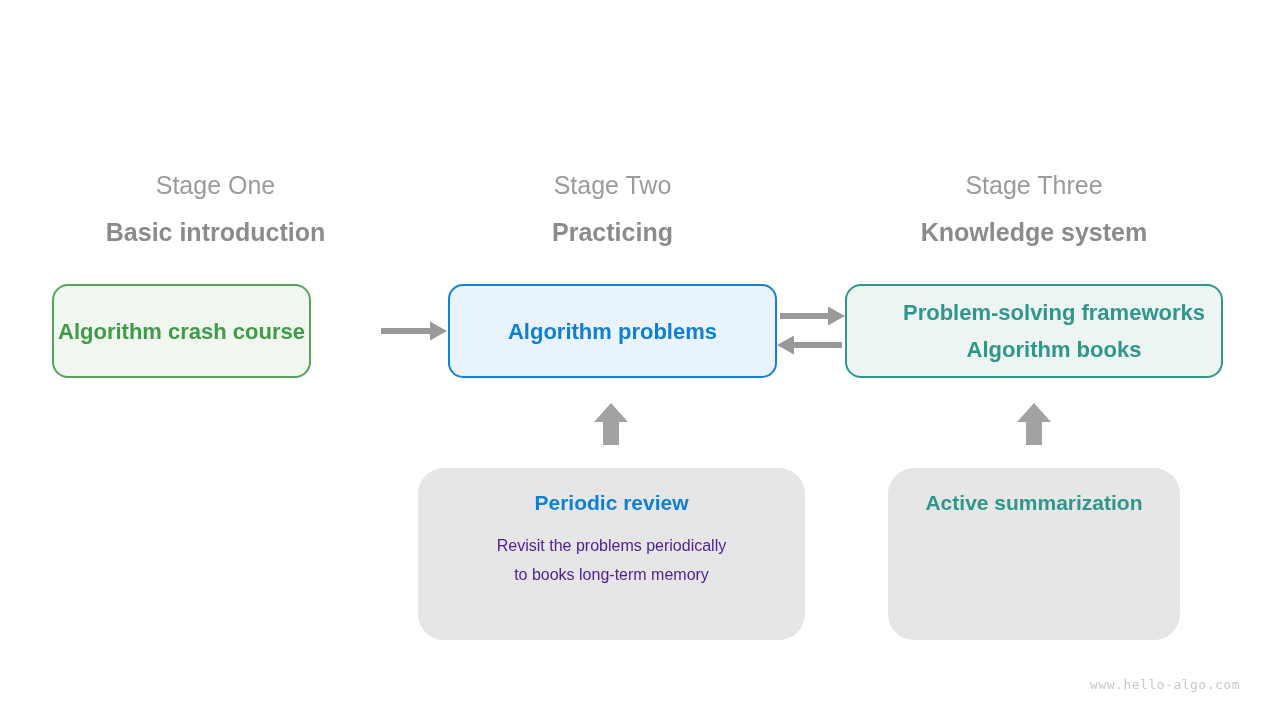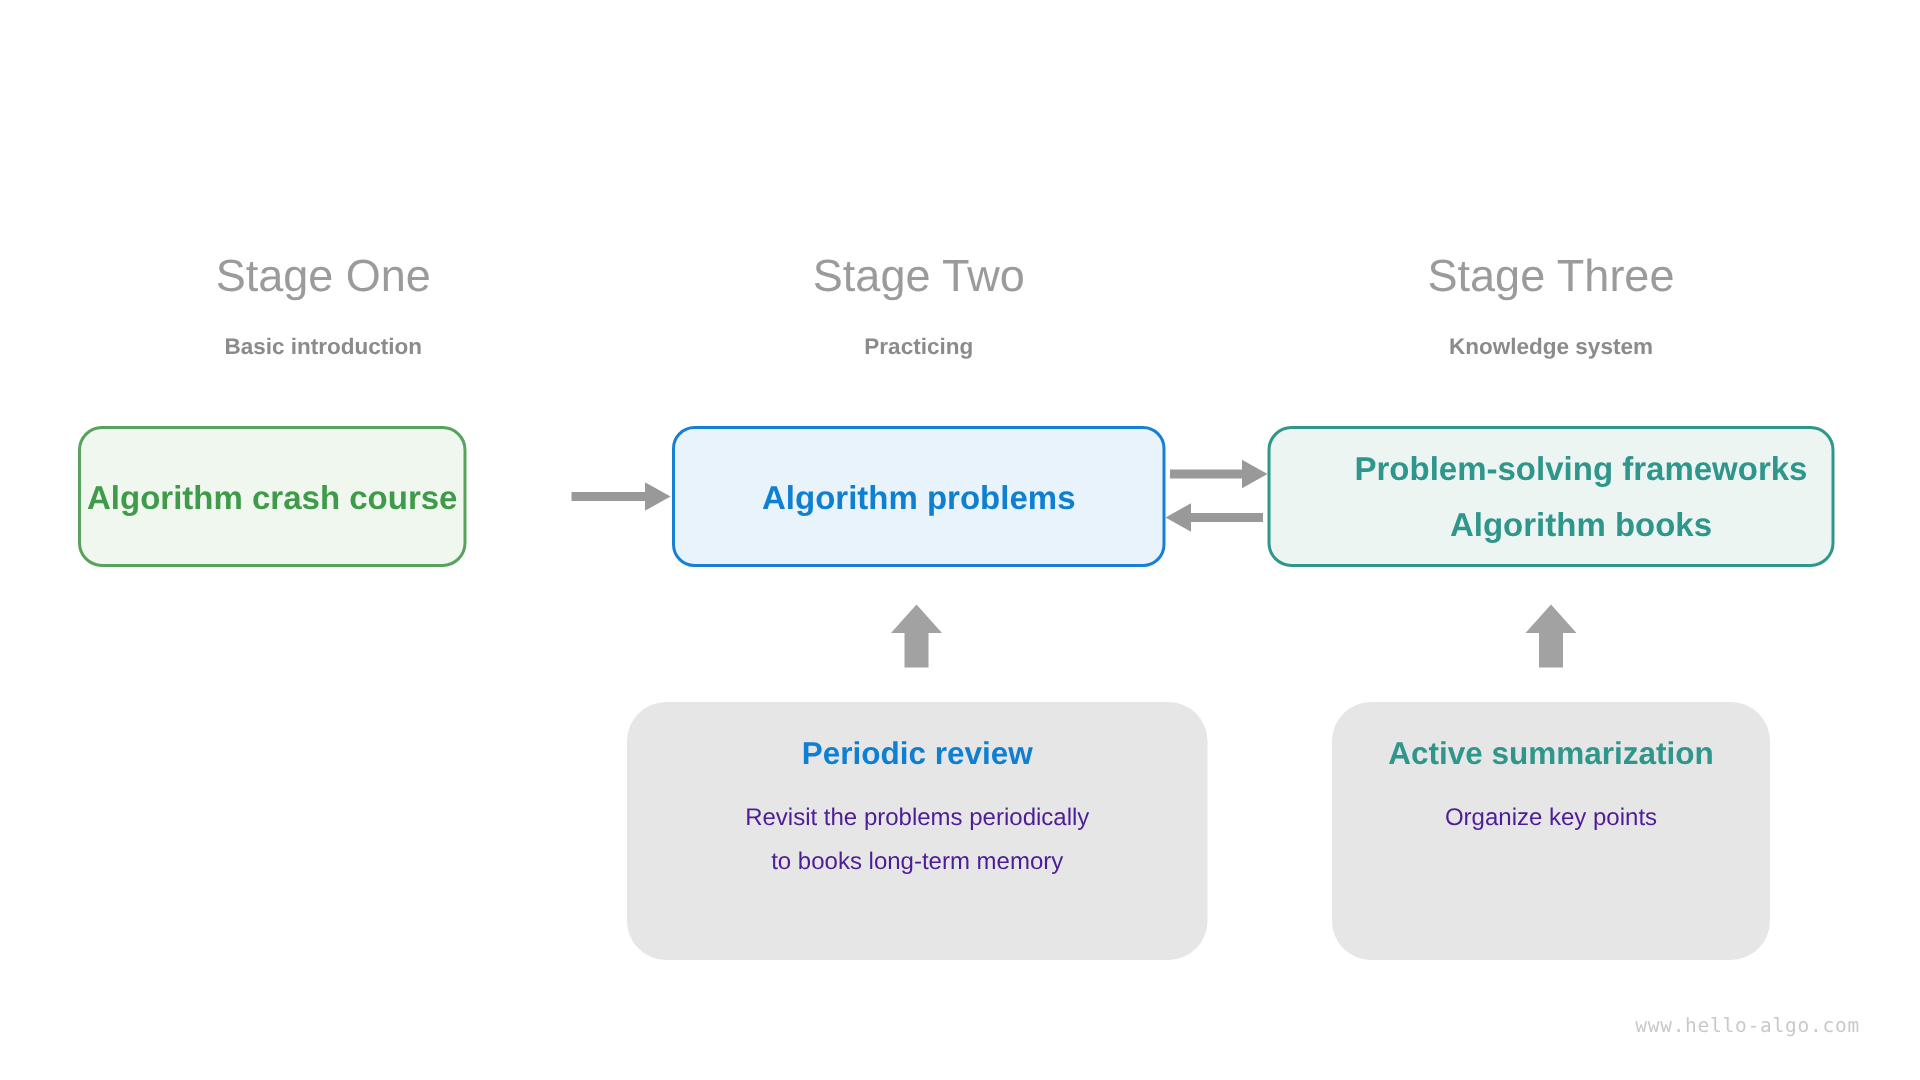--- a/index.html
+++ b/index.html
@@ -5,24 +5,24 @@
   html,body{margin:0;padding:0;}
   body{
     width:1280px;height:720px;position:relative;overflow:hidden;
     background:#ffffff;
     font-family:"Liberation Sans", sans-serif;
   }
 
   
   .stage-header{position:absolute;text-align:center;}
   .stage-title{
-    font-size:30px;font-weight:400;color:#9B9B9B;line-height:30px;
+    font-size:25px;font-weight:400;color:#9B9B9B;line-height:30px;
   }
   .stage-subtitle{
-    margin-top:19px;font-size:15px;font-weight:700;color:#8B8B8B;line-height:26px;
+    margin-top:19px;font-size:25px;font-weight:700;color:#8B8B8B;line-height:26px;
   }
   #stage-header-1{left:52px;top:170px;width:327px;}
   #stage-header-2{left:448px;top:170px;width:329px;}
   #stage-header-3{left:845px;top:170px;width:378px;}
 
   
   .main-box{
     position:absolute;top:284px;height:94px;border-radius:16px;
     display:flex;flex-direction:column;align-items:center;justify-content:center;
     box-sizing:border-box;border:2px solid transparent;
@@ -86,21 +86,20 @@
   <div class="note-card" id="note-periodic">
     <div class="note-title">Periodic review</div>
     <div class="note-body">
       <div>Revisit the problems periodically</div>
       <div>to books long-term memory</div>
     </div>
   </div>
   <div class="note-card" id="note-active">
     <div class="note-title">Active summarization</div>
     <div class="note-body">
-      <div>Organize key points</div>
     </div>
   </div>
 
   <svg id="arrow-layer" viewBox="0 0 1280 720" xmlns="http://www.w3.org/2000/svg">
 
     <g>
       <line x1="381" y1="331" x2="430" y2="331" stroke="#999999" stroke-width="6"></line>
       <polygon points="430,321.5 447,331 430,340.5" fill="#999999"></polygon>
     </g>
 

